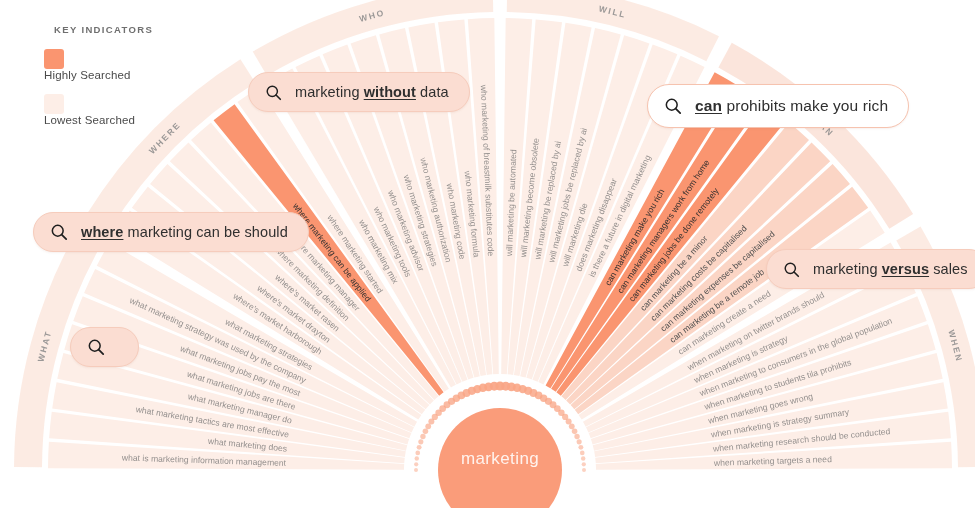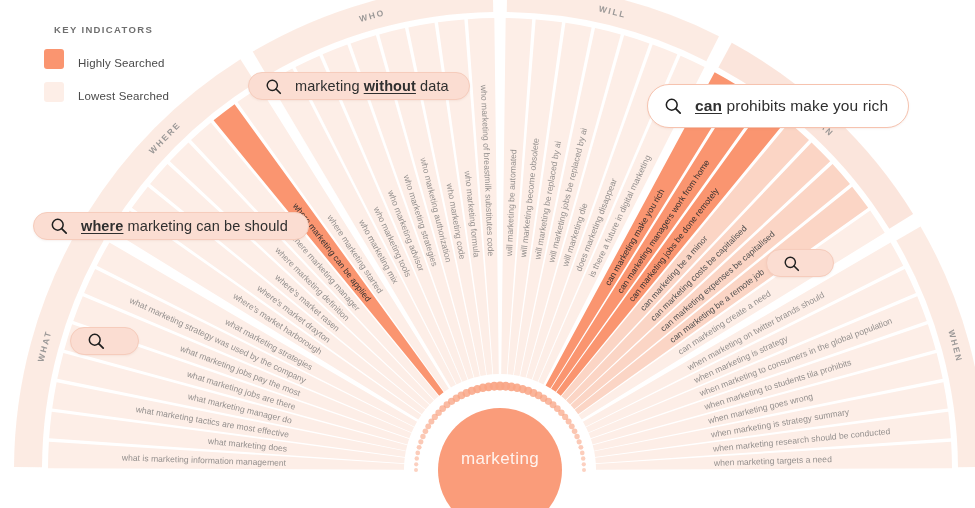--- a/index.html
+++ b/index.html
@@ -13,30 +13,30 @@
   
   #wheel-wrap{position:absolute;left:0;top:0;width:975px;height:508px;}
   #wheel-svg{position:absolute;left:0;top:0;}
 
   
   #legend{position:absolute;left:44px;top:24px;width:190px;}
   #legend-title{
     font-size:9.5px;letter-spacing:1.35px;font-weight:700;
     color:#6f6f6f;text-transform:uppercase;margin-bottom:14px;padding-left:10px;
   }
-  .legend-row{display:flex;align-items:flex-end;margin-bottom:13px;}
+  .legend-row{display:flex;align-items:flex-start;margin-bottom:13px;flex-direction:column;}
   .legend-swatch{width:20px;height:20px;border-radius:3px;margin-right:14px;flex:0 0 auto;}
   .legend-label{font-size:11.5px;color:#4a4a4a;letter-spacing:.15px;}
 
   
   .pill{
     position:absolute;display:flex;align-items:center;
     border-radius:999px;
     padding:0 20px 0 16px;
-    height:28px;
+    height:40px;
     box-sizing:border-box;
     white-space:nowrap;
     box-shadow:0 1px 2px rgba(180,120,100,.10);
   }
   .pill .mag{flex:0 0 auto;margin-right:13px;display:block;}
   .pill-text{font-size:14.5px;color:#2f2f2f;letter-spacing:.1px;}
   .pill-text b{font-weight:700;text-decoration:underline;text-underline-offset:2px;}
   .pill.peach{background:#FBDDD2;border:1px solid #F6CCBC;}
   .pill.white{background:#FFFFFF;border:1.4px solid #F6C3AF;}
 
@@ -267,13 +267,14 @@
     <circle cx="8.6" cy="8.6" r="6" fill="none" stroke="#1f1f1f" stroke-width="1.7"></circle>
     <line x1="13" y1="13" x2="18" y2="18" stroke="#1f1f1f" stroke-width="1.9" stroke-linecap="round"></line>
   </svg>
 </div>
 
 <div class="pill peach" id="pill-versus">
   <svg class="mag" width="17" height="17" viewBox="0 0 20 20">
     <circle cx="8.6" cy="8.6" r="6" fill="none" stroke="#1f1f1f" stroke-width="1.7"></circle>
     <line x1="13" y1="13" x2="18" y2="18" stroke="#1f1f1f" stroke-width="1.9" stroke-linecap="round"></line>
   </svg>
+  <span class="pill-text"><span>marketing </span><b>versus</b><span> sales</span></span>
 </div>
 
 </body></html>

